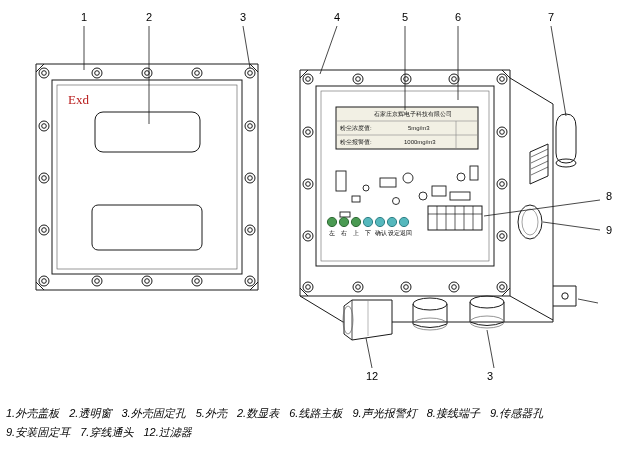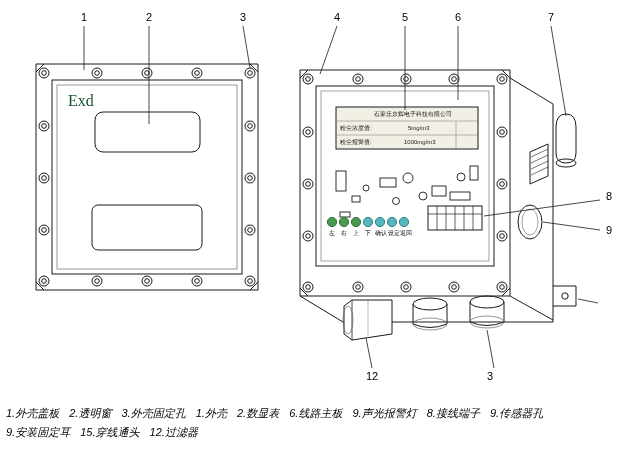--- a/index.html
+++ b/index.html
@@ -38,22 +38,22 @@
     line-height:8px;
   }
   .btn-label{
     position:absolute;
     font-size:6px;
     color:#000;
     white-space:nowrap;
   }
   .exd-label{
     position:absolute;
-    font-size:16px;
-    color:#14532d;
+    font-size:13px;
+    color:#b91c1c;
     font-family:"Liberation Serif", serif;
   }
 </style>
 </head>
 <body>
 
 <div id="stage">
 
   <svg class="layer" viewBox="0 0 622 460">
     <g fill="none" stroke="#1a1a1a" stroke-width="1">
@@ -283,27 +283,27 @@
   <div class="callout-num" style="left:606px;top:224px;">9</div>
   <div class="callout-num" style="left:601px;top:296px;margin-left:36px;">10</div>
   <div class="callout-num" style="left:487px;top:370px;">3</div>
   <div class="callout-num" style="left:366px;top:370px;">12</div>
 
   <div class="legend">
     <div class="row">
       <span class="item">1.外壳盖板</span>
       <span class="item">2.透明窗</span>
       <span class="item">3.外壳固定孔</span>
-      <span class="item">1.外壳</span>
+      <span class="item">5.外壳</span>
       <span class="item">2.数显表</span>
       <span class="item">6.线路主板</span>
       <span class="item">9.声光报警灯</span>
       <span class="item">8.接线端子</span>
       <span class="item">9.传感器孔</span>
     </div>
     <div class="row">
       <span class="item">9.安装固定耳</span>
-      <span class="item">15.穿线通头</span>
+      <span class="item">7.穿线通头</span>
       <span class="item">12.过滤器</span>
     </div>
   </div>
 
 </div>
 
 </body></html>

